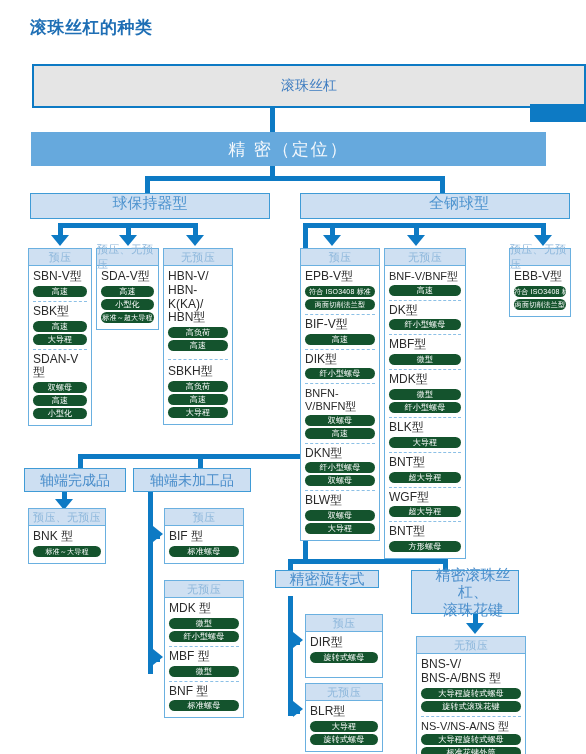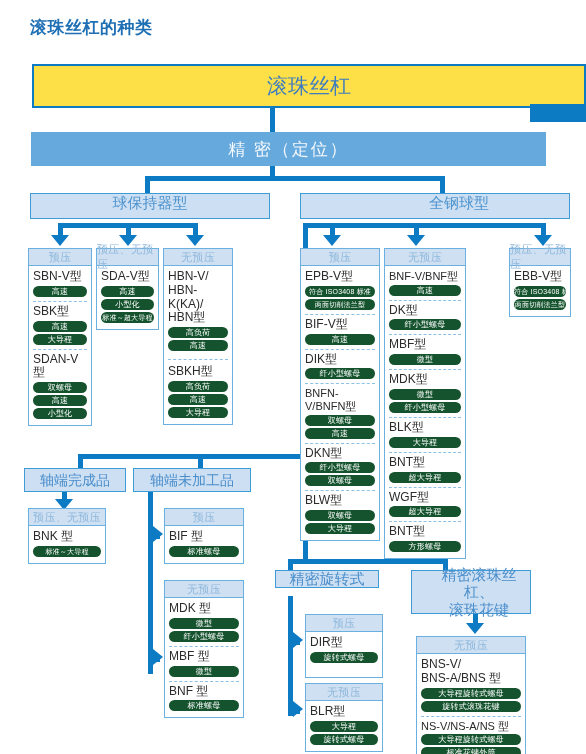--- a/index.html
+++ b/index.html
@@ -16,22 +16,22 @@
   
   .page-title{
     left:30px;top:8px;
     font-size:17px;font-weight:bold;color:#1f6fb5;
     letter-spacing:0.5px;
   }
 
   
   .root-box{
     left:32px;top:56px;width:554px;height:44px;
-    background:#fde047;border:2px solid #0d7ac4;
-    color:#3d7cc0;font-size:21px;
+    background:#e5e5e5;border:2px solid #0d7ac4;
+    color:#3d7cc0;font-size:14px;
     display:flex;align-items:center;justify-content:center;
   }
   .dark-tab{
     left:530px;top:96px;width:56px;height:18px;background:#0d7ac4;
   }
   .level2-box{
     left:31px;top:124px;width:515px;height:34px;
     background:#66a9dd;
     color:#f4f8fc;font-size:17px;letter-spacing:2px;
     display:flex;align-items:center;justify-content:center;
@@ -330,21 +330,21 @@
       <div class="item">
           <div class="item-name">BNF 型</div>
         <div class="badge">标准螺母</div>
         </div>
     </div>
   </div>
 
   <div class="abs lbl-box" style="left:275px;top:562px;width:104px;height:18px;font-size:15px;">
     <span>精密旋转式</span>
   </div>
-  <div class="abs lbl-box" style="left:411px;top:562px;width:120px;height:44px;font-size:15px;white-space:pre-line;padding-left:16px;">
+  <div class="abs lbl-box" style="left:411px;top:562px;width:108px;height:44px;font-size:15px;white-space:pre-line;padding-left:16px;">
     <span>精密滚珠丝杠、
 滚珠花键</span>
   </div>
 
   <div class="ln" style="left:288px;top:588px;width:5px;height:120px;"></div>
   <div class="arw-r" style="left:293px;top:624px;"></div>
   <div class="ln" style="left:288px;top:632px;width:12px;height:5px;"></div>
   <div class="arw-r" style="left:293px;top:693px;"></div>
   <div class="ln" style="left:288px;top:701px;width:12px;height:5px;"></div>
 

